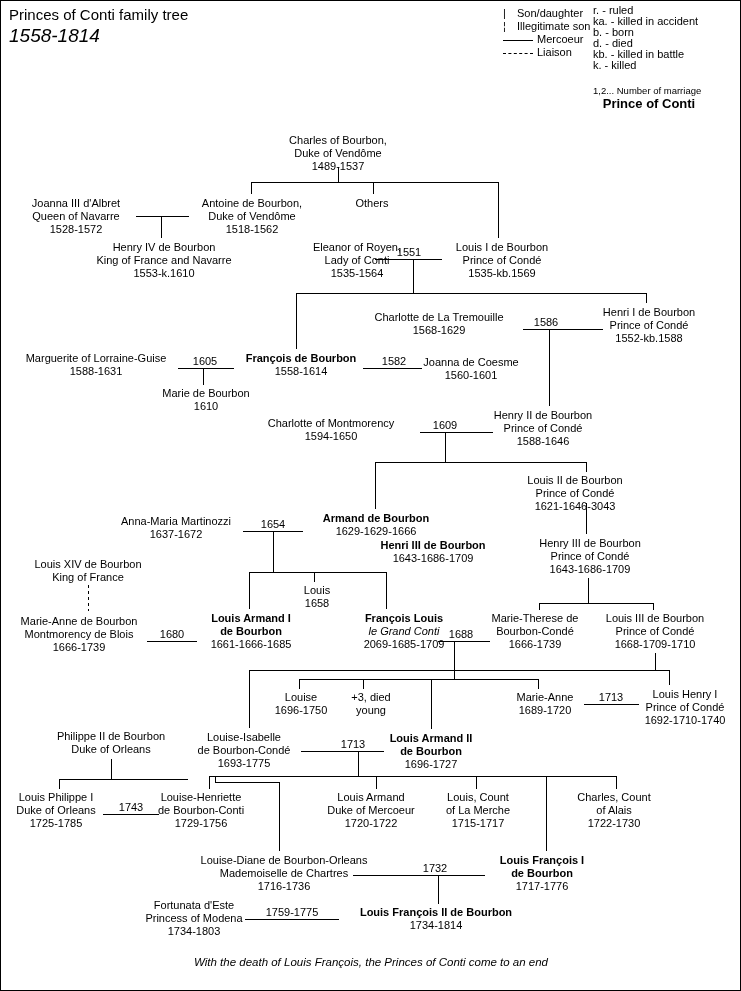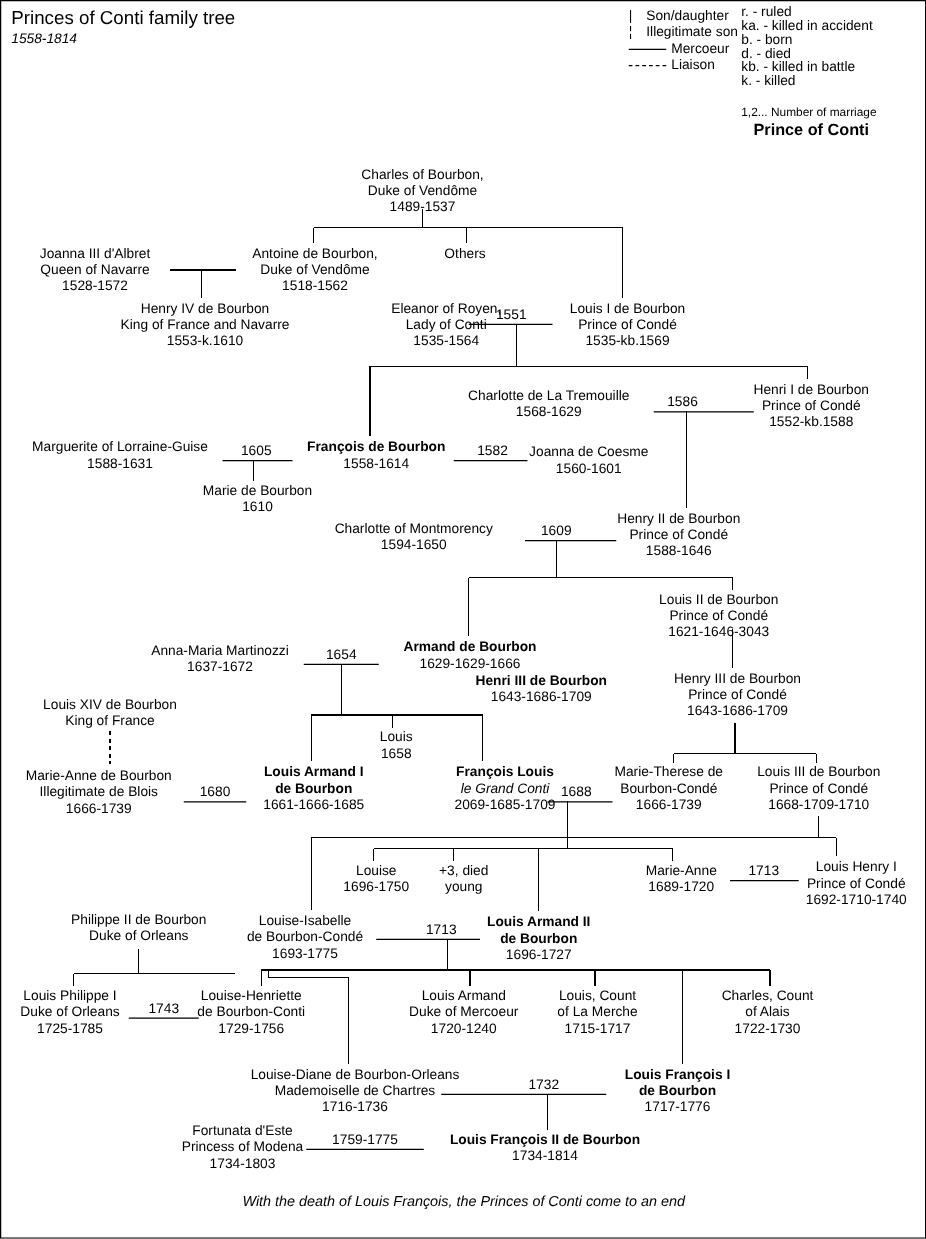--- a/index.html
+++ b/index.html
@@ -1,19 +1,19 @@
 <!DOCTYPE html>
 <html><head>
 <meta charset="utf-8">
 <style>
   html,body{margin:0;padding:0;background:#fff;}
   .page{position:relative;width:741px;height:991px;background:#ffffff;border:1px solid #000;
         box-sizing:border-box;font-family:"Liberation Sans",sans-serif;color:#000;overflow:hidden;}
   .title{position:absolute;left:8px;top:5px;font-size:15px;white-space:nowrap;}
-  .subtitle{position:absolute;left:8px;top:24px;font-size:11px;font-style:italic;white-space:nowrap;}
+  .subtitle{position:absolute;left:8px;top:24px;font-size:19px;font-style:italic;white-space:nowrap;}
   .notes{position:absolute;left:6px;top:66px;font-size:11.5px;font-style:italic;white-space:nowrap;}
   .footer{position:absolute;left:370px;top:955px;transform:translateX(-50%);
           font-size:11.5px;font-style:italic;white-space:nowrap;}
   
   .legend-symbols{position:absolute;left:502px;top:6px;font-size:11px;line-height:13px;}
   .legend-symbols .row{white-space:nowrap;}
   .legend-symbols .glyph{display:inline-block;width:14px;text-align:left;}
   .ls-solid{display:inline-block;width:30px;border-top:1px solid #000;vertical-align:middle;margin-right:4px;}
   .ls-dashed{display:inline-block;width:30px;border-top:1px dashed #000;vertical-align:middle;margin-right:4px;}
   .legend-abbrev{position:absolute;left:592px;top:4px;font-size:11px;line-height:11px;}
@@ -172,21 +172,21 @@
       <div class="node" style="left: 87px; top: 557px;">
         <div class="">Louis XIV de Bourbon</div>
         <div class="">King of France</div>
       </div>
       <div class="node" style="left: 316px; top: 583px;">
         <div class="">Louis</div>
         <div class="">1658</div>
       </div>
       <div class="node" style="left: 78px; top: 614px;">
         <div class="">Marie-Anne de Bourbon</div>
-        <div class="">Illegitimate de Blois</div>
+        <div class="">Montmorency de Blois</div>
         <div class="">1666-1739</div>
       </div>
       <div class="node" style="left: 250px; top: 611px;">
         <div class="bold ">Louis Armand I</div>
         <div class="bold ">de Bourbon</div>
         <div class="">1661-1666-1685</div>
       </div>
       <div class="node" style="left: 403px; top: 611px;">
         <div class="bold ">François Louis</div>
         <div class="italic">le Grand Conti</div>
@@ -239,21 +239,21 @@
         <div class="">1725-1785</div>
       </div>
       <div class="node" style="left: 200px; top: 790px;">
         <div class="">Louise-Henriette</div>
         <div class="">de Bourbon-Conti</div>
         <div class="">1729-1756</div>
       </div>
       <div class="node" style="left: 370px; top: 790px;">
         <div class="">Louis Armand</div>
         <div class="">Duke of Mercoeur</div>
-        <div class="">1720-1240</div>
+        <div class="">1720-1722</div>
       </div>
       <div class="node" style="left: 477px; top: 790px;">
         <div class="">Louis, Count</div>
         <div class="">of La Merche</div>
         <div class="">1715-1717</div>
       </div>
       <div class="node" style="left: 613px; top: 790px;">
         <div class="">Charles, Count</div>
         <div class="">of Alais</div>
         <div class="">1722-1730</div>

